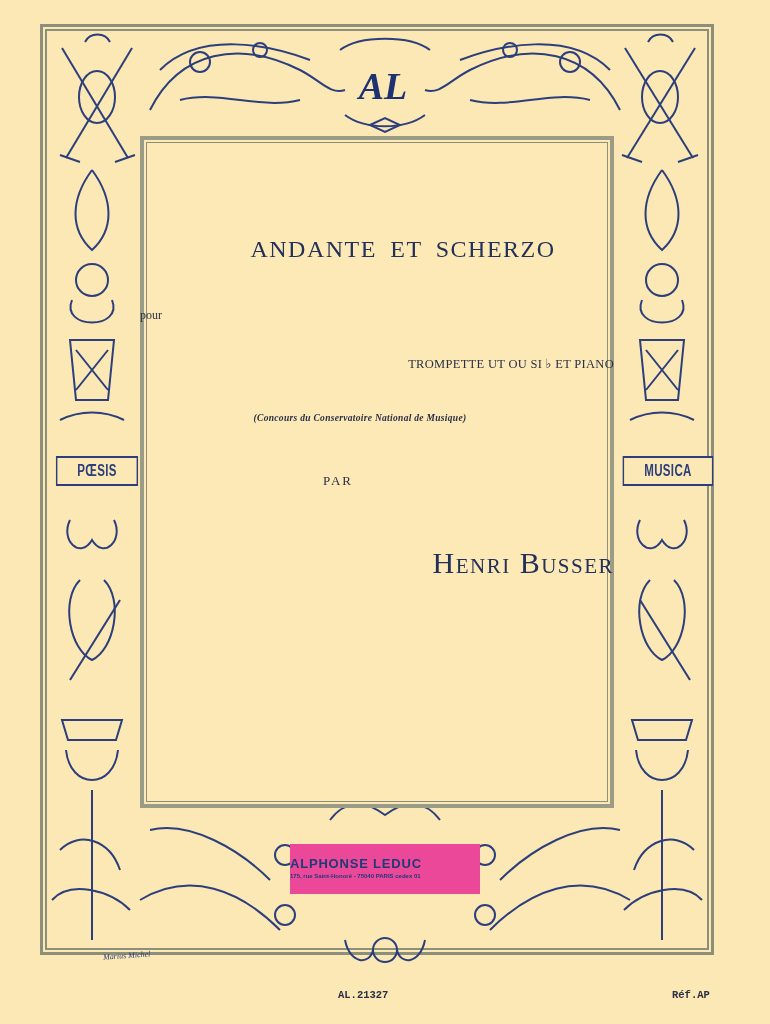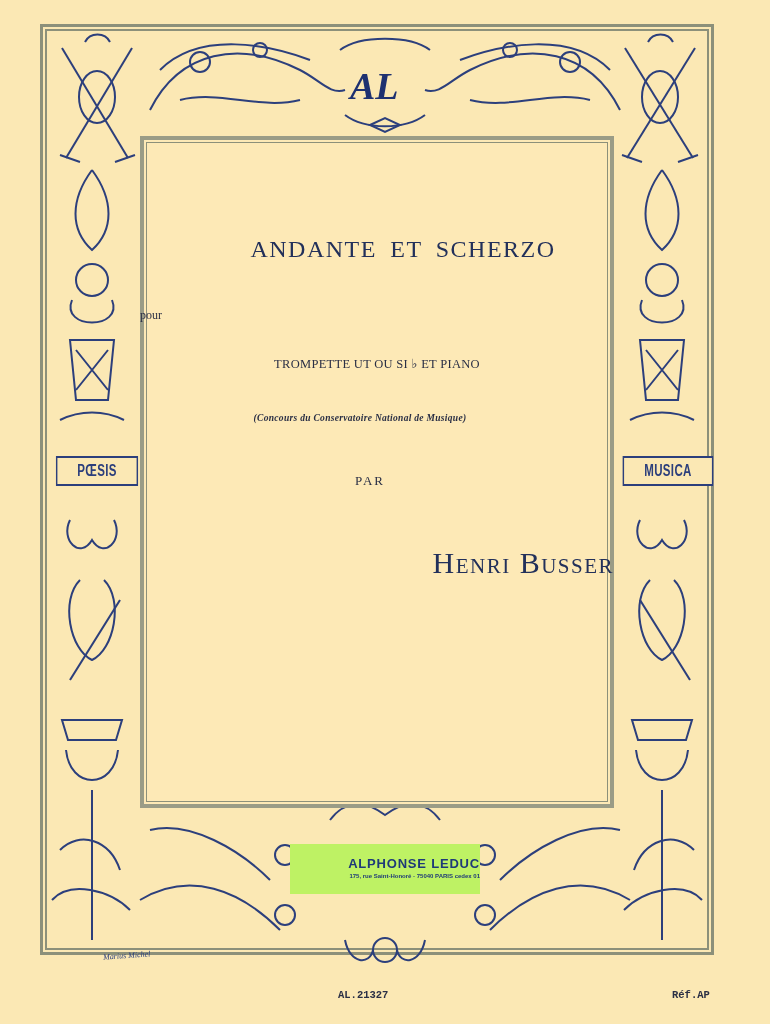--- a/index.html
+++ b/index.html
@@ -24,49 +24,49 @@
     border:4px solid #9a9c86;
     box-shadow: inset 0 0 0 2px #fde9b6, inset 0 0 0 3px #8c907a;
   }
   .title {
     position:absolute; left:140px; width:474px; top:236px;
     text-align:center; font-size:24px; letter-spacing:1.5px; word-spacing:6px;
     color:#22305a;
     margin-left:26px;
   }
   .pour { position:absolute; left:140px; width:474px; top:308px; font-size:12px; color:#2a2f45; }
-  .instr { position:absolute; left:140px; width:474px; top:356px; text-align:center; font-size:12.5px; color:#2a2f45; letter-spacing:0.3px; }
+  .instr { position:absolute; left:140px; width:474px; top:356px; text-align:right; font-size:12.5px; color:#2a2f45; letter-spacing:0.3px; }
   .concours { position:absolute; left:140px; width:440px; top:413px; text-align:center; font-size:9.5px; font-style:italic; font-weight:bold; color:#2a2f45; letter-spacing:0.3px; }
-  .par { position:absolute; left:140px; width:396px; top:473px; text-align:center; font-size:13px; color:#2a2f45; letter-spacing:2px;padding-left:32px; }
+  .par { position:absolute; left:140px; width:396px; top:473px; text-align:center; font-size:13px; color:#2a2f45; letter-spacing:2px; }
   .composer {
     position:absolute; left:140px; width:474px; top:546px; text-align:right;
     font-size:30px; font-variant:small-caps; letter-spacing:1.5px; color:#22305a;
   }
   .publisher-box {
     position:absolute; left:290px; top:844px; width:190px; height:50px;
-    background:#bef264; text-align:right;
+    background:#ec4899; text-align:left;
   }
   .publisher-name {
     font-family:"Liberation Sans", "DejaVu Sans", sans-serif; font-weight:bold;
     font-size:13px; color:#1e3a78; margin-top:12px; letter-spacing:0.8px;
   }
   .publisher-address {
     font-family:"Liberation Sans", "DejaVu Sans", sans-serif; font-weight:bold;
     font-size:6px; color:#1e3a78; margin-top:2px;
   }
   .cartouche-label {
     position:absolute; background:#fbe8b4; border:2px solid #2c3f7c;
     font-family:"Liberation Sans", "DejaVu Sans", sans-serif;
     font-size:16px; font-weight:bold; color:#2c3f7c; text-align:center;
     transform:scaleX(0.72); letter-spacing:0.5px; line-height:26px; height:26px;
   }
   .monogram {
     position:absolute; left:350px; top:64px; width:66px; height:44px;
     font-family:"Liberation Serif", serif; font-size:38px; font-weight:bold;
-    color:#1e3170; text-align:left; line-height:44px; font-style:italic;
+    color:#1e3170; text-align:center; line-height:44px; font-style:italic;
   }
   .catalog { position:absolute; left:338px; top:989px; font-family:"Liberation Mono","DejaVu Sans Mono",monospace; font-size:10.5px; font-weight:bold; color:#2a2f45; }
   .ref { position:absolute; left:672px; top:989px; font-family:"Liberation Mono","DejaVu Sans Mono",monospace; font-size:10.5px; font-weight:bold; color:#2a2f45; }
   .signature { position:absolute; left:103px; top:951px; font-size:8px; font-style:italic; color:#2c3f7c; transform:rotate(-4deg); }
 </style>
 </head>
 <body>
 
 <div class="outer-frame"></div>
 

